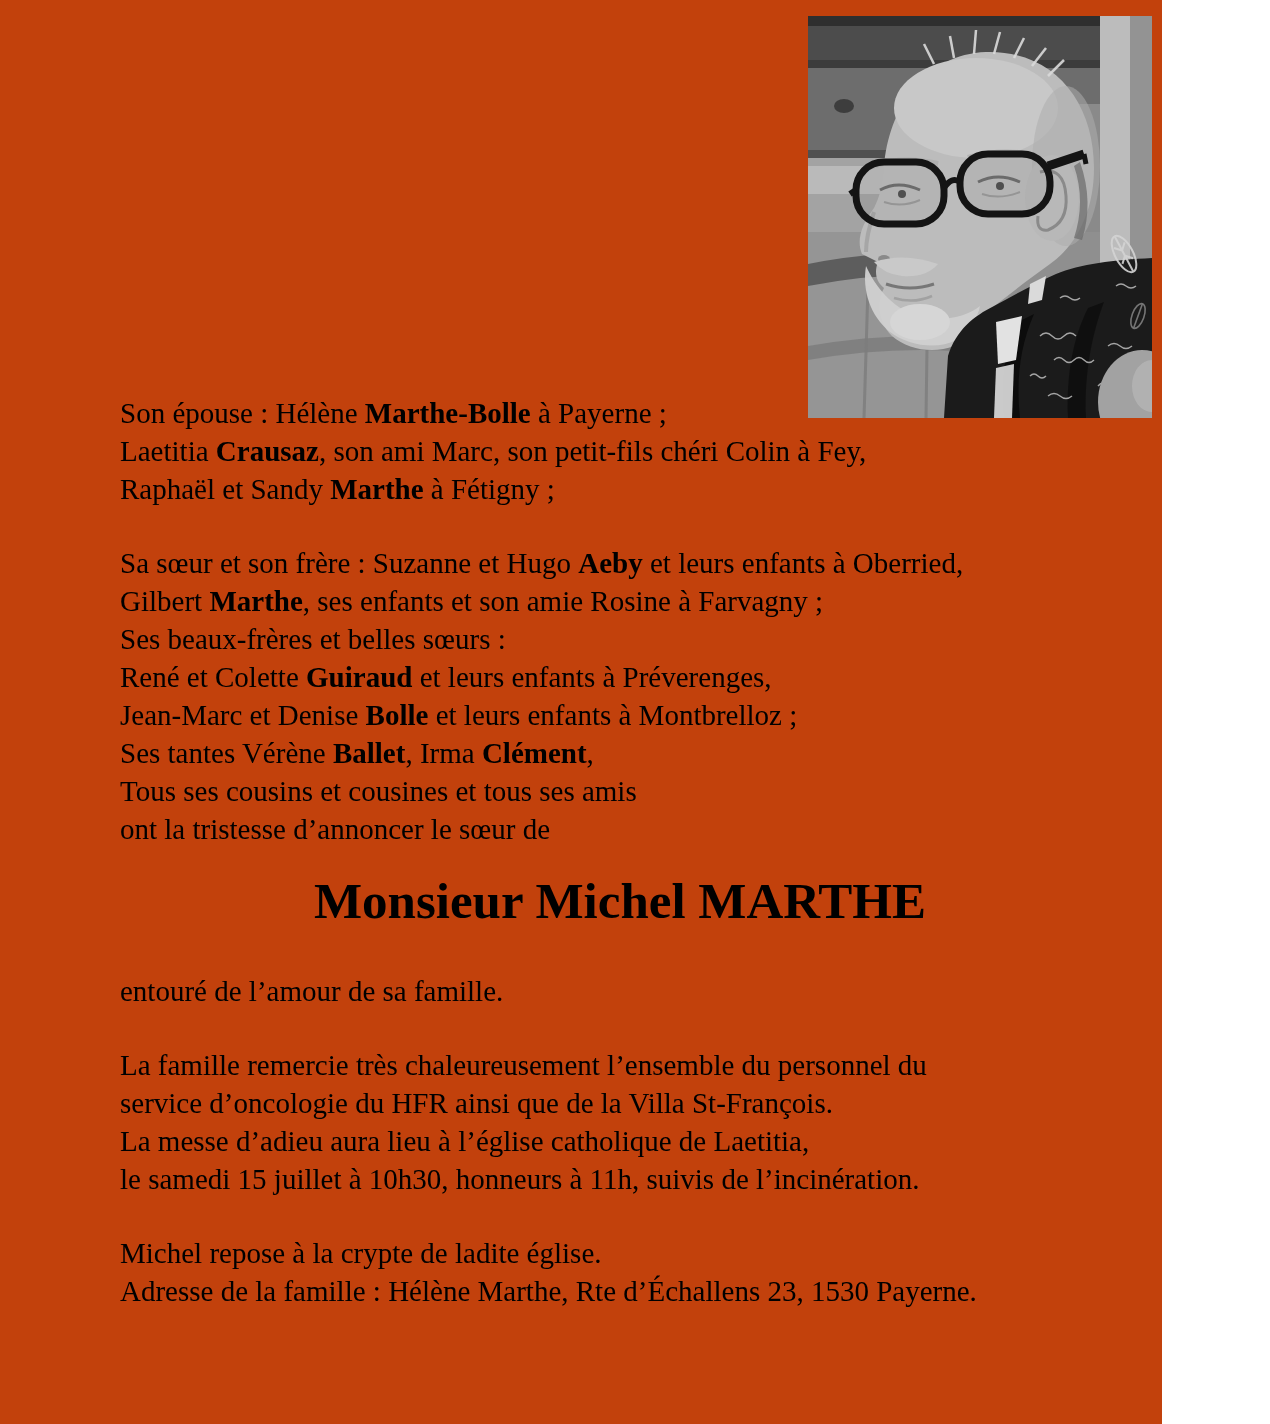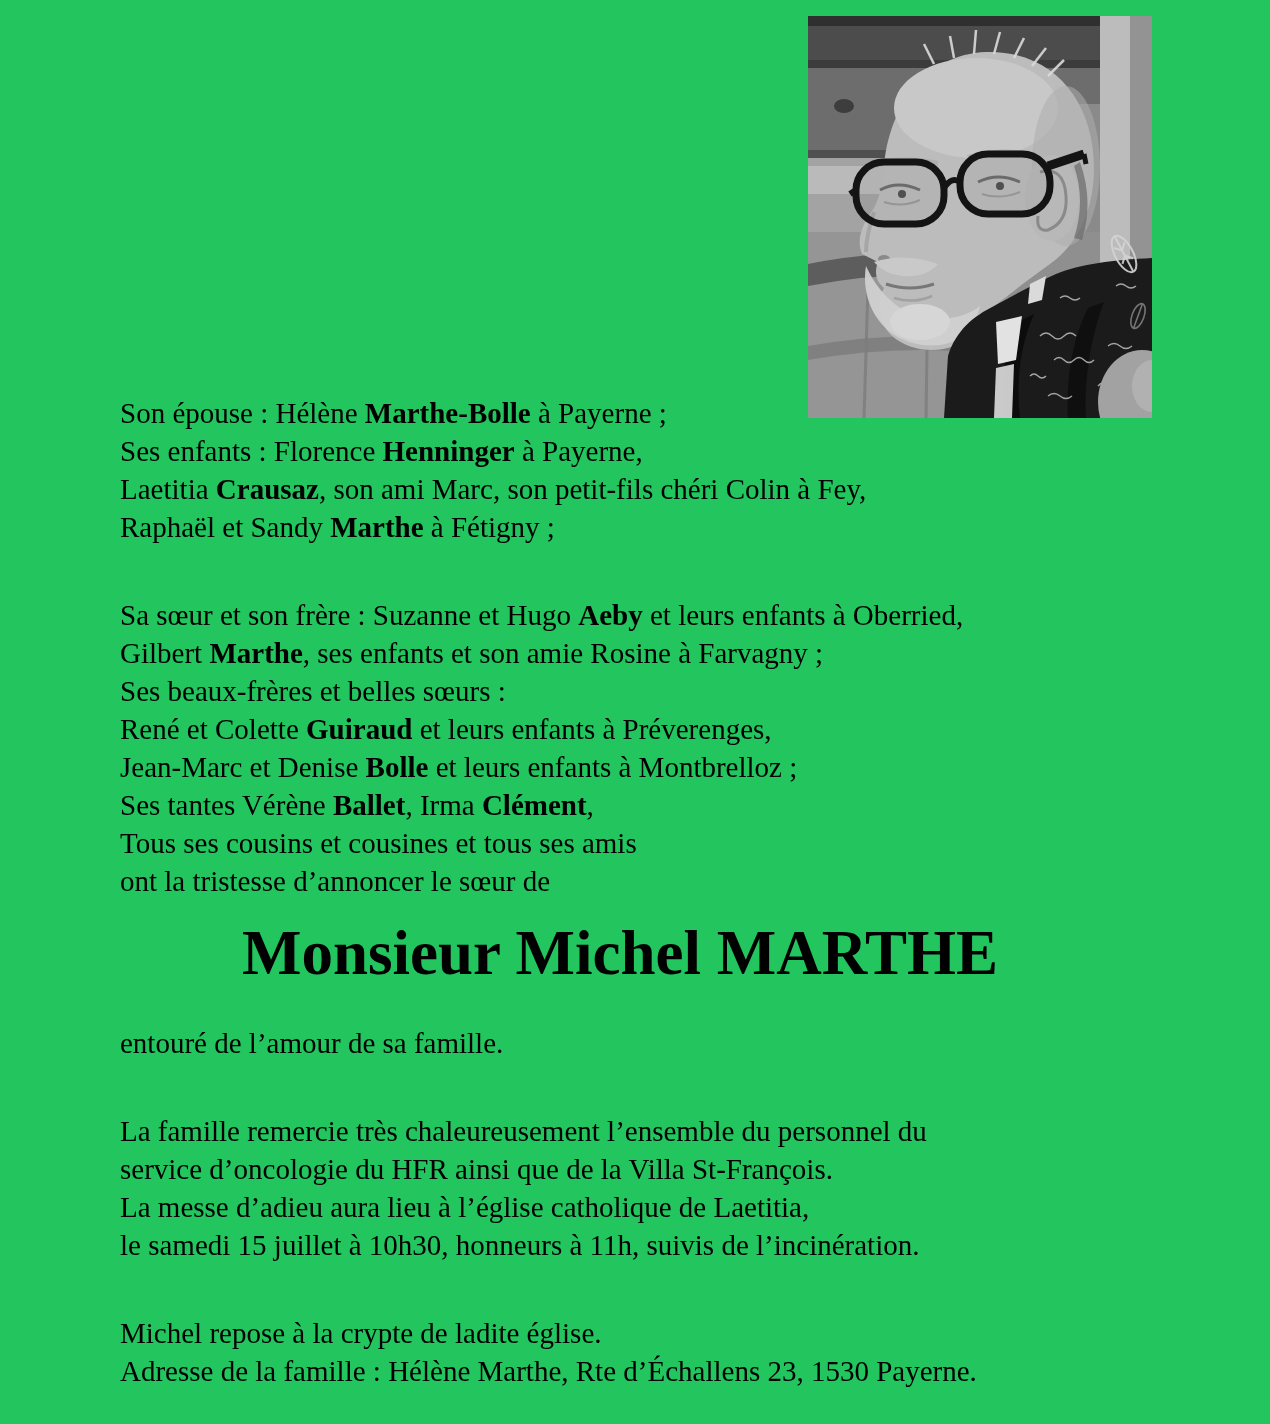--- a/index.html
+++ b/index.html
@@ -1,37 +1,37 @@
 <!DOCTYPE html>
 <html lang="fr"><head>
 <meta charset="utf-8">
 <style>
   html,body{margin:0;padding:0;background:#ffffff;}
   .page{
     position:relative;
-    width:1270px;height:1424px;
-    background:#22c55e;
+    width:1162px;height:1424px;
+    background:#c2410c;
     overflow:hidden;
     font-family:"Liberation Serif","DejaVu Serif",serif;
     color:#000000;
   }
   .photo{
     position:absolute;left:808px;top:16px;width:344px;height:402px;
   }
   .photo svg{display:block;width:100%;height:100%;}
   .content{
     position:absolute;left:120px;top:394px;width:1000px;
     font-size:29px;line-height:38px;
   }
   .para{margin:0;}
-  .para + .para{margin-top:50px;}
+  .para + .para{margin-top:36px;}
   .line{white-space:pre;}
   .line b{font-weight:bold;}
   .title-block{
-    font-size:63px;line-height:58px;font-weight:bold;
+    font-size:51px;line-height:58px;font-weight:bold;
     text-align:center;margin:24px 0 42px 0;
   }
 </style>
 </head>
 <body>
 
 <div class="page">
 
   <div class="photo">
     <svg viewBox="0 0 344 402" preserveAspectRatio="none">
@@ -130,21 +130,20 @@
 
       <ellipse cx="334" cy="386" rx="44" ry="52" fill="#a2a2a2"></ellipse>
       <ellipse cx="344" cy="370" rx="20" ry="26" fill="#b5b5b5" opacity="0.8"></ellipse>
     </svg>
   </div>
 
   <div class="content">
     <div>
         <div class="para">
           <div class="line"><span>Son épouse : Hélène </span><b>Marthe-Bolle</b><span> à Payerne ;</span></div>
-          <div class="line"><span>Ses enfants : Florence </span><b>Henninger</b><span> à Payerne,</span></div>
           <div class="line"><span>Laetitia </span><b>Crausaz</b><span>, son ami Marc, son petit-fils chéri Colin à Fey,</span></div>
           <div class="line"><span>Raphaël et Sandy </span><b>Marthe</b><span> à Fétigny ;</span></div>
         </div>
         <div class="para">
           <div class="line"><span>Sa sœur et son frère : Suzanne et Hugo </span><b>Aeby</b><span> et leurs enfants à Oberried,</span></div>
           <div class="line"><span>Gilbert </span><b>Marthe</b><span>, ses enfants et son amie Rosine à Farvagny ;</span></div>
           <div class="line"><span>Ses beaux-frères et belles sœurs :</span></div>
           <div class="line"><span>René et Colette </span><b>Guiraud</b><span> et leurs enfants à Préverenges,</span></div>
           <div class="line"><span>Jean-Marc et Denise </span><b>Bolle</b><span> et leurs enfants à Montbrelloz ;</span></div>
           <div class="line"><span>Ses tantes Vérène </span><b>Ballet</b><span>, Irma </span><b>Clément</b><span>,</span></div>

